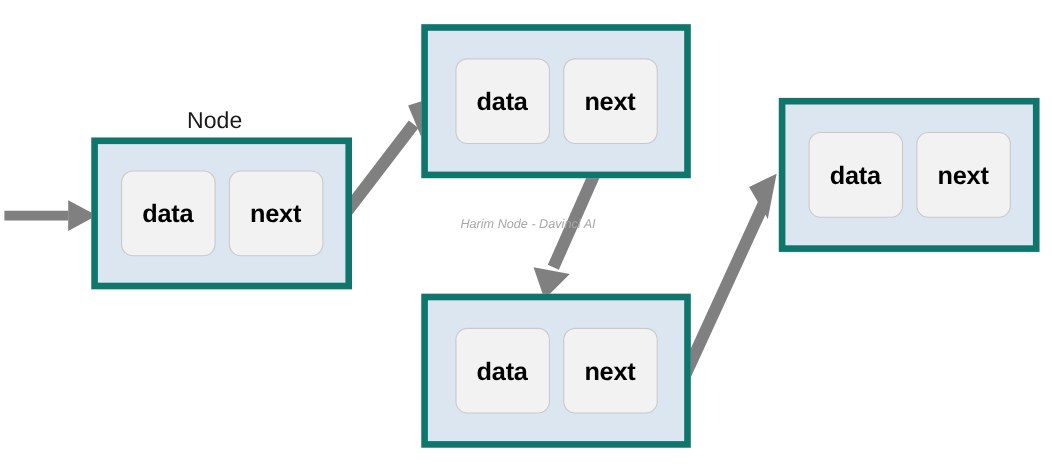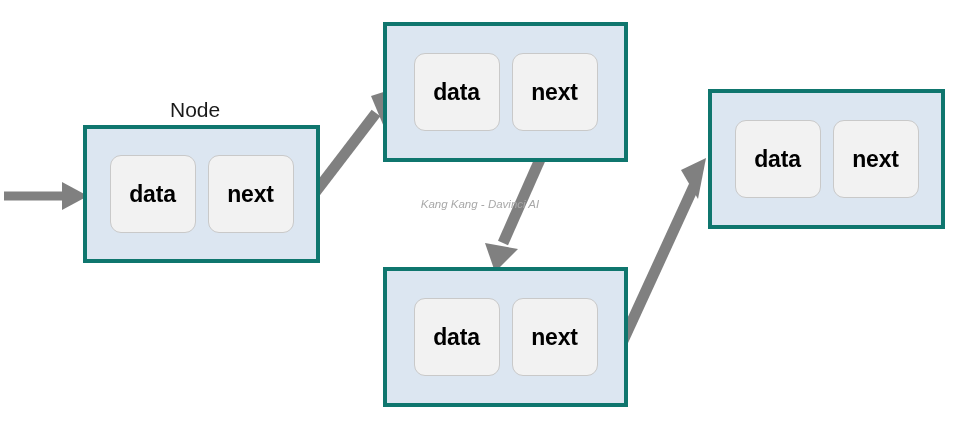--- a/index.html
+++ b/index.html
@@ -11,21 +11,21 @@
     position: relative;
     width: 957px;
     height: 424px;
     background: #ffffff;
     overflow: hidden;
     font-family: "Liberation Sans", sans-serif;
   }
   .node {
     position: absolute;
     background: #dce6f1;
-    border: 4px solid #0f766e;
+    border: 6px solid #0f766e;
     box-sizing: border-box;
     display: flex;
     align-items: center;
     justify-content: center;
   }
   .cells {
     display: flex;
     flex-direction: row;
     align-items: center;
     gap: 12px;
@@ -122,16 +122,16 @@
   </div>
 
   <div class="node" style="left:708px; top:89px; width:237px; height:140px;">
     <div class="cells">
       <div class="cell">data</div>
       <div class="cell">next</div>
     </div>
   </div>
 
   <div class="watermark" style="left:385px; top:196px; width:190px;">
-    <div>Kang Kang - Davinci AI</div>
+    <div>Harim Node - Davinci AI</div>
   </div>
 
 </div>
 
 </body></html>

